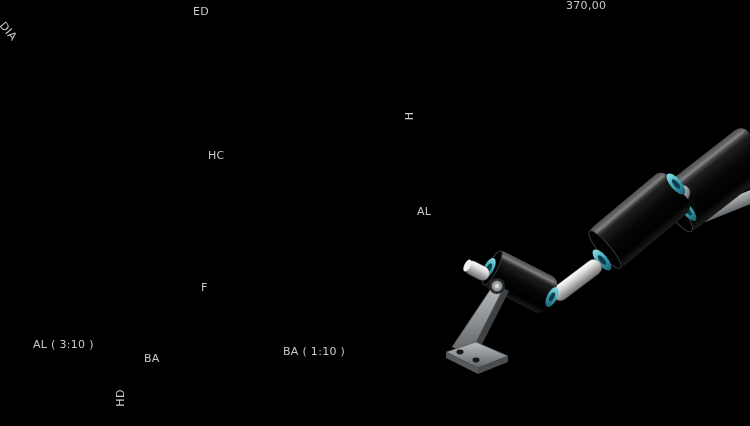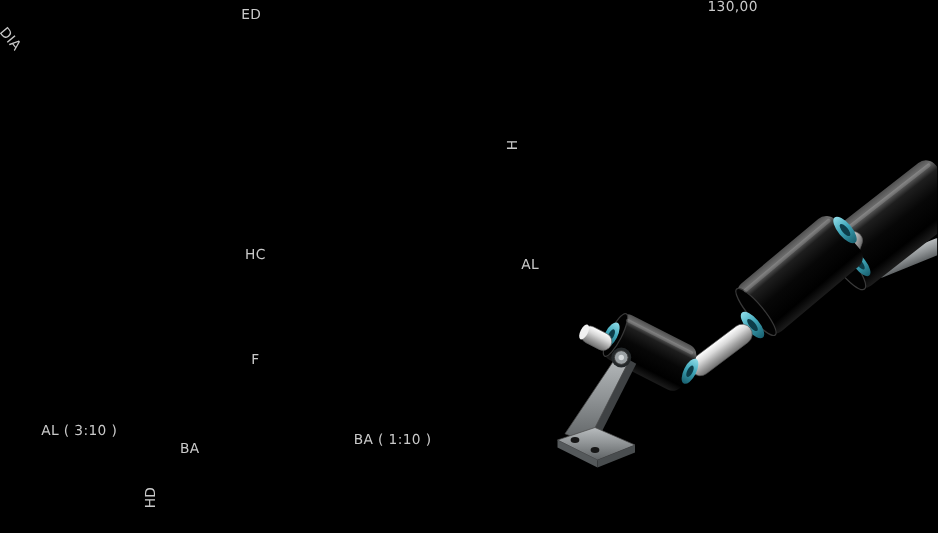--- a/index.html
+++ b/index.html
@@ -22,23 +22,23 @@
   .rot-v{transform:rotate(-90deg);transform-origin:50% 50%;}
   .render-svg{position:absolute;left:0;top:0;}
 </style>
 </head>
 <body>
 
 <div class="stage">
 
   <div class="label rot-dia" style="left:6px;top:20px;">DIA</div>
   <div class="label" style="left:193px;top:6px;">ED</div>
-  <div class="label" style="left:566px;top:0px;">130,00</div>
+  <div class="label" style="left:566px;top:0px;">370,00</div>
   <div class="label rot-v" style="left:406px;top:110px;">H</div>
-  <div class="label" style="left:196px;top:150px;margin-top:48px;">HC</div>
+  <div class="label" style="left:208px;top:150px;">HC</div>
   <div class="label" style="left:417px;top:206px;">AL</div>
   <div class="label" style="left:201px;top:282px;">F</div>
   <div class="label" style="left:33px;top:339px;">AL ( 3:10 )</div>
   <div class="label" style="left:144px;top:353px;">BA</div>
   <div class="label" style="left:283px;top:346px;text-align:center;">BA ( 1:10 )</div>
   <div class="label rot-v" style="left:112px;top:392px;">HD</div>
 
   <svg class="render-svg" width="750" height="426" viewBox="0 0 750 426">
     <defs>
       <linearGradient id="rollerGrad" x1="0" y1="0" x2="0" y2="1">

